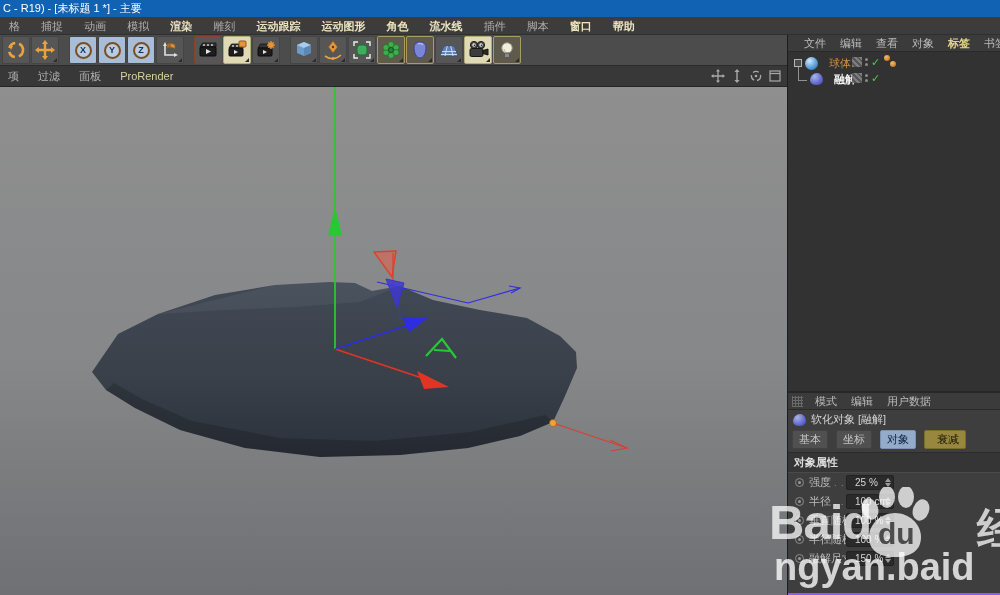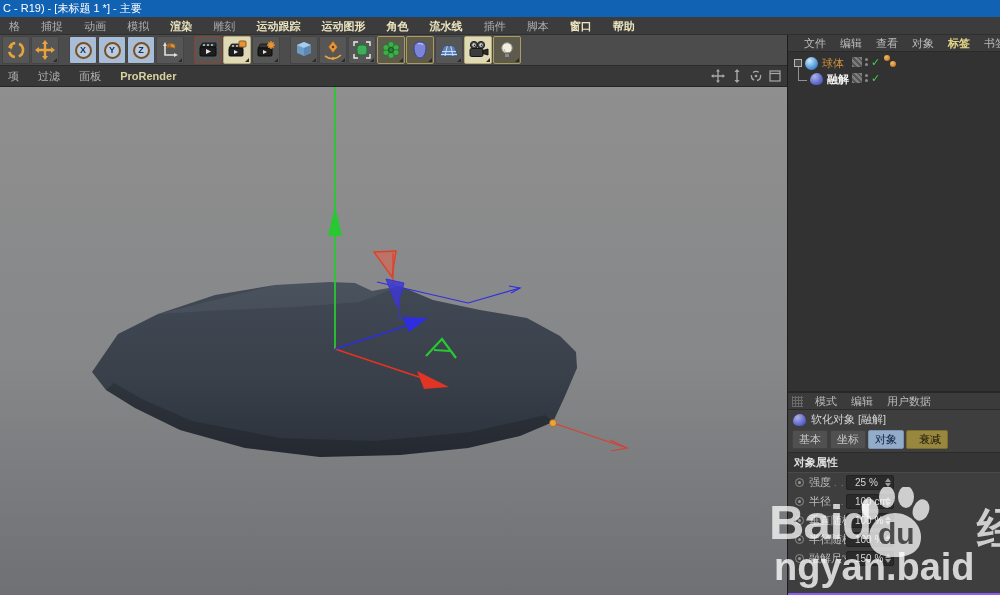--- a/index.html
+++ b/index.html
@@ -50,21 +50,21 @@
   .tbtn.hl-border { border-color:#a89c60; background:#5e5b4c; }
   .tbtn.hl-bg { background:#e0d9b6; border-color:#b5ab78; }
   .tbtn.red-border { border-color:#8d4230; }
   
   .vpmenu {
     position:absolute; left:0; top:66px; width:788px; height:21px;
     background:#383838; border-bottom:1px solid #252525;
     line-height:21px; white-space:nowrap;
   }
   .vpmenu span.vmi { display:inline-block; padding:0 8px; color:#b4b4b4; }
-  .vpmenu span.vmi.pro { color:#d8d2a2; font-weight:bold; }
+  .vpmenu span.vmi.pro { color:#d8d2a2; font-weight:normal; }
   .vpctrl { position:absolute; right:6px; top:3px; display:flex; gap:5px; }
   .vpctrl svg { display:block; }
   
   .viewport {
     position:absolute; left:0; top:87px; width:788px; height:508px;
     background:linear-gradient(180deg,#8f8f8f 0%, #868789 55%, #6e7073 100%);
   }
   .viewport svg { position:absolute; left:0; top:0; }
   
   .rpanel {
@@ -84,40 +84,40 @@
   .pmenu span.pmi.tag-active { color:#e3d489; font-weight:bold; }
   .ombody { height:339px; background:#323232; position:relative; padding-top:3px; }
   .omrow { position:relative; height:16px; display:flex; align-items:center; }
   .omrow .expander { width:8px; height:8px; border:1px solid #b5b5b5; background:#4a4a4a; margin-left:6px; flex:none;}
   .omrow .lconn { width:9px; height:14px; border-left:1px solid #909090; border-bottom:1px solid #909090; margin-left:10px; margin-top:-10px; flex:none;}
   .icon-sphere { width:13px; height:13px; border-radius:50%; margin-left:3px; flex:none;
     background:radial-gradient(circle at 35% 30%, #cfe8ff, #5a9fd8 55%, #2a5f9e); }
   .icon-melt { width:13px; height:12px; margin-left:3px; flex:none;
     border-radius:55% 45% 50% 50% / 65% 65% 38% 38%;
     background:radial-gradient(circle at 35% 30%, #aab4e8, #5c63c8 65%, #3a41a8); }
-  .omname { margin-left:4px; }
+  .omname { margin-left:11px; }
   .omname.sel-orange { color:#cf9040; }
   .omname.sel-white { color:#f2f2f2; font-weight:bold; }
   .omright { position:absolute; left:64px; top:2px; display:flex; align-items:center; gap:3px; }
   .stripebox { width:10px; height:10px;
     background:repeating-linear-gradient(45deg,#7d7d7d 0 2px,#565656 2px 4px); }
   .vdots { display:flex; flex-direction:column; gap:2px; }
   .vdots i { width:3px; height:3px; border-radius:50%; background:#8a8a8a; }
   .check { color:#4ad04a; font-weight:bold; font-size:11px; line-height:10px; }
   .tagdots { position:absolute; left:96px; top:0px; width:14px; height:14px; }
   .tagdots i { position:absolute; width:6px; height:6px; border-radius:50%;
     background:radial-gradient(circle at 35% 30%, #f0bc6e, #d98a2e 60%, #9a5c14); }
   .tagdots i:nth-child(1){ left:0; top:0; }
   .tagdots i:nth-child(2){ left:6px; top:6px; }
   .hsplit { height:2px; background:#272727; }
   
   .ambody { background:#3e3e3e; height:183px; }
   .amtitle { display:flex; align-items:center; height:19px; padding-left:5px; color:#d2d2d2; }
   .amtitle .icon-melt { margin-left:0; margin-right:5px; }
-  .tabs { display:flex; gap:2px; padding:1px 0 3px 4px; }
+  .tabs { display:flex; gap:8px; padding:1px 0 3px 4px; }
   .tab { padding:1px 6px; background:#505050; border:1px solid #424242; border-radius:2px; color:#c6c6c6; font-size:11px; }
   .tab.active-blue { background:#93acc9; color:#0e2240; border-color:#7a93b3; }
   .tab.active-olive { background:#97873f; color:#1b1705; border-color:#7a6c2c;padding-left:12px; }
   .sechdr { background:#353535; border-top:1px solid #2b2b2b; border-bottom:1px solid #4a4a4a;
     padding:2px 6px; color:#dcdcdc; font-weight:bold; }
   .prow { position:relative; height:19px; display:flex; align-items:center; padding-left:7px; color:#bcbcbc; }
   .knob { width:9px; height:9px; border-radius:50%; border:1px solid #8c8c8c; margin-right:5px; flex:none;
     display:flex; align-items:center; justify-content:center;}
   .knob::after { content:""; width:3px; height:3px; border-radius:50%; background:#9a9a9a; }
   .pleader { color:#8f8f8f; margin-left:3px; letter-spacing:1px; font-size:9px; }

